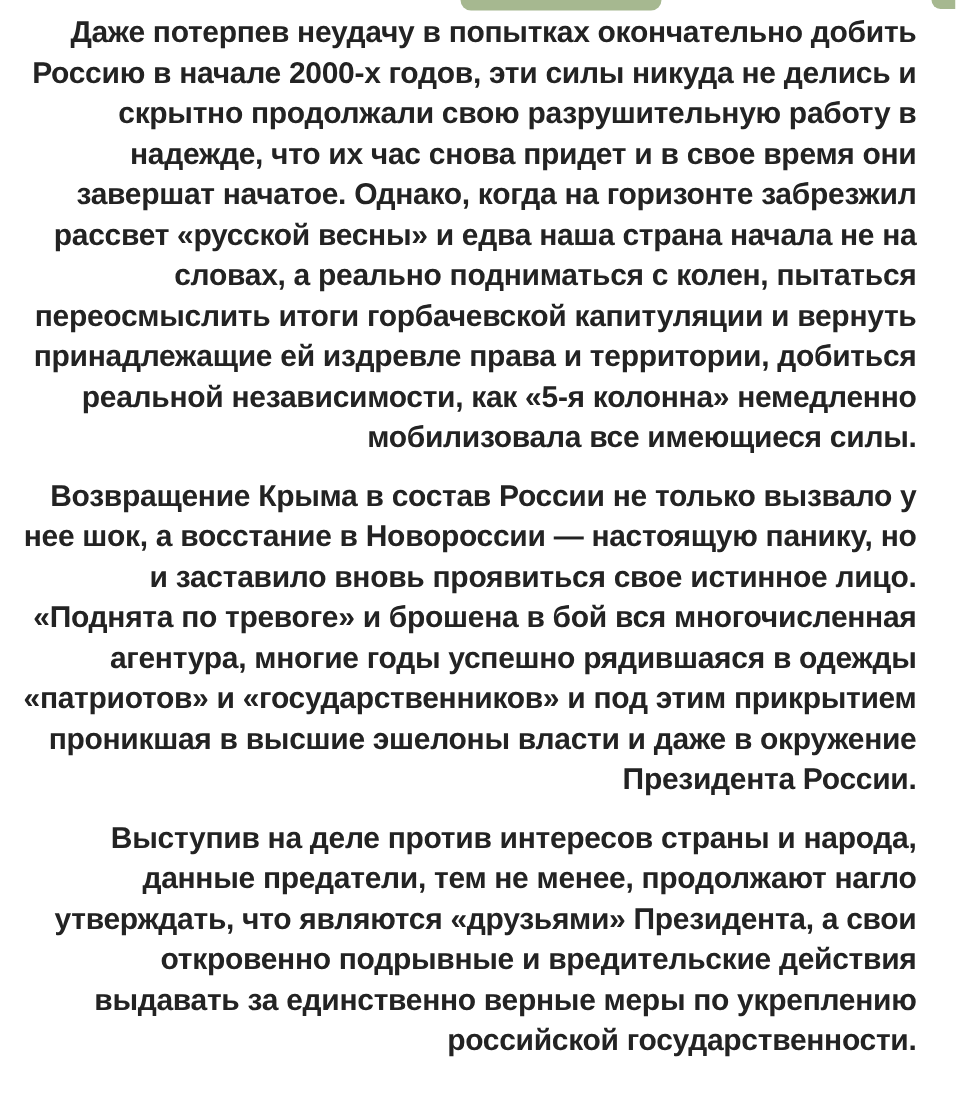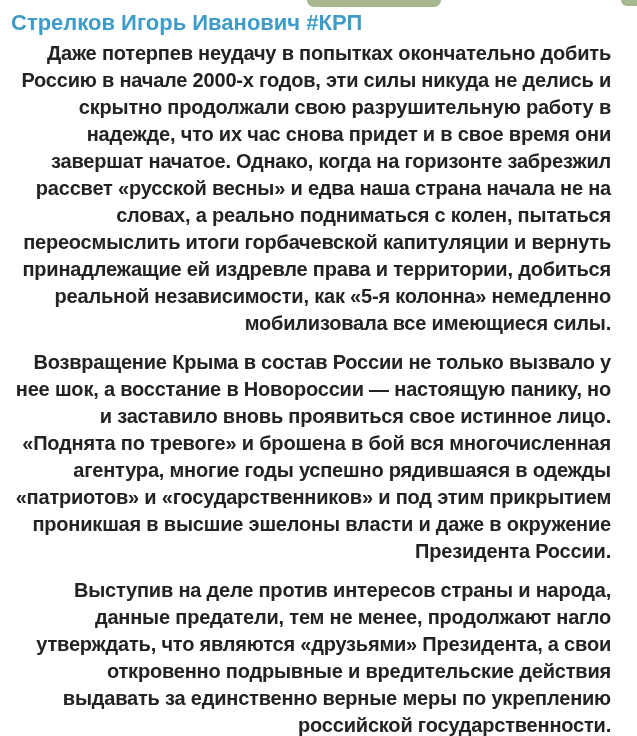--- a/index.html
+++ b/index.html
@@ -58,21 +58,20 @@
 </style>
 </head>
 <body>
 
 <div class="bubble-frag-1"></div>
 
 <div class="bubble-frag-2"></div>
 
 <div class="message">
 
-  <div class="sender">Стрелков Игорь Иванович #КРП</div>
 
   <p class="para">Даже потерпев неудачу в попытках окончательно добить Россию в начале 2000-х годов, эти силы никуда не делись и скрытно продолжали свою разрушительную работу в надежде, что их час снова придет и в свое время они завершат начатое. Однако, когда на горизонте забрезжил рассвет «русской весны» и едва наша страна начала не на словах, а реально подниматься с колен, пытаться переосмыслить итоги горбачевской капитуляции и вернуть принадлежащие ей издревле права и территории, добиться реальной независимости, как «5-я колонна» немедленно мобилизовала все имеющиеся силы.</p>
 
   <p class="para">Возвращение Крыма в состав России не только вызвало у нее шок, а восстание в Новороссии — настоящую панику, но и заставило вновь проявиться свое истинное лицо. «Поднята по тревоге» и брошена в бой вся многочисленная агентура, многие годы успешно рядившаяся в одежды «патриотов» и «государственников» и под этим прикрытием проникшая в высшие эшелоны власти и даже в окружение Президента России.</p>
 
   <p class="para">Выступив на деле против интересов страны и народа, данные предатели, тем не менее, продолжают нагло утверждать, что являются «друзьями» Президента, а свои откровенно подрывные и вредительские действия выдавать за единственно верные меры по укреплению российской государственности.</p>
 
 </div>
 
 </body></html>

